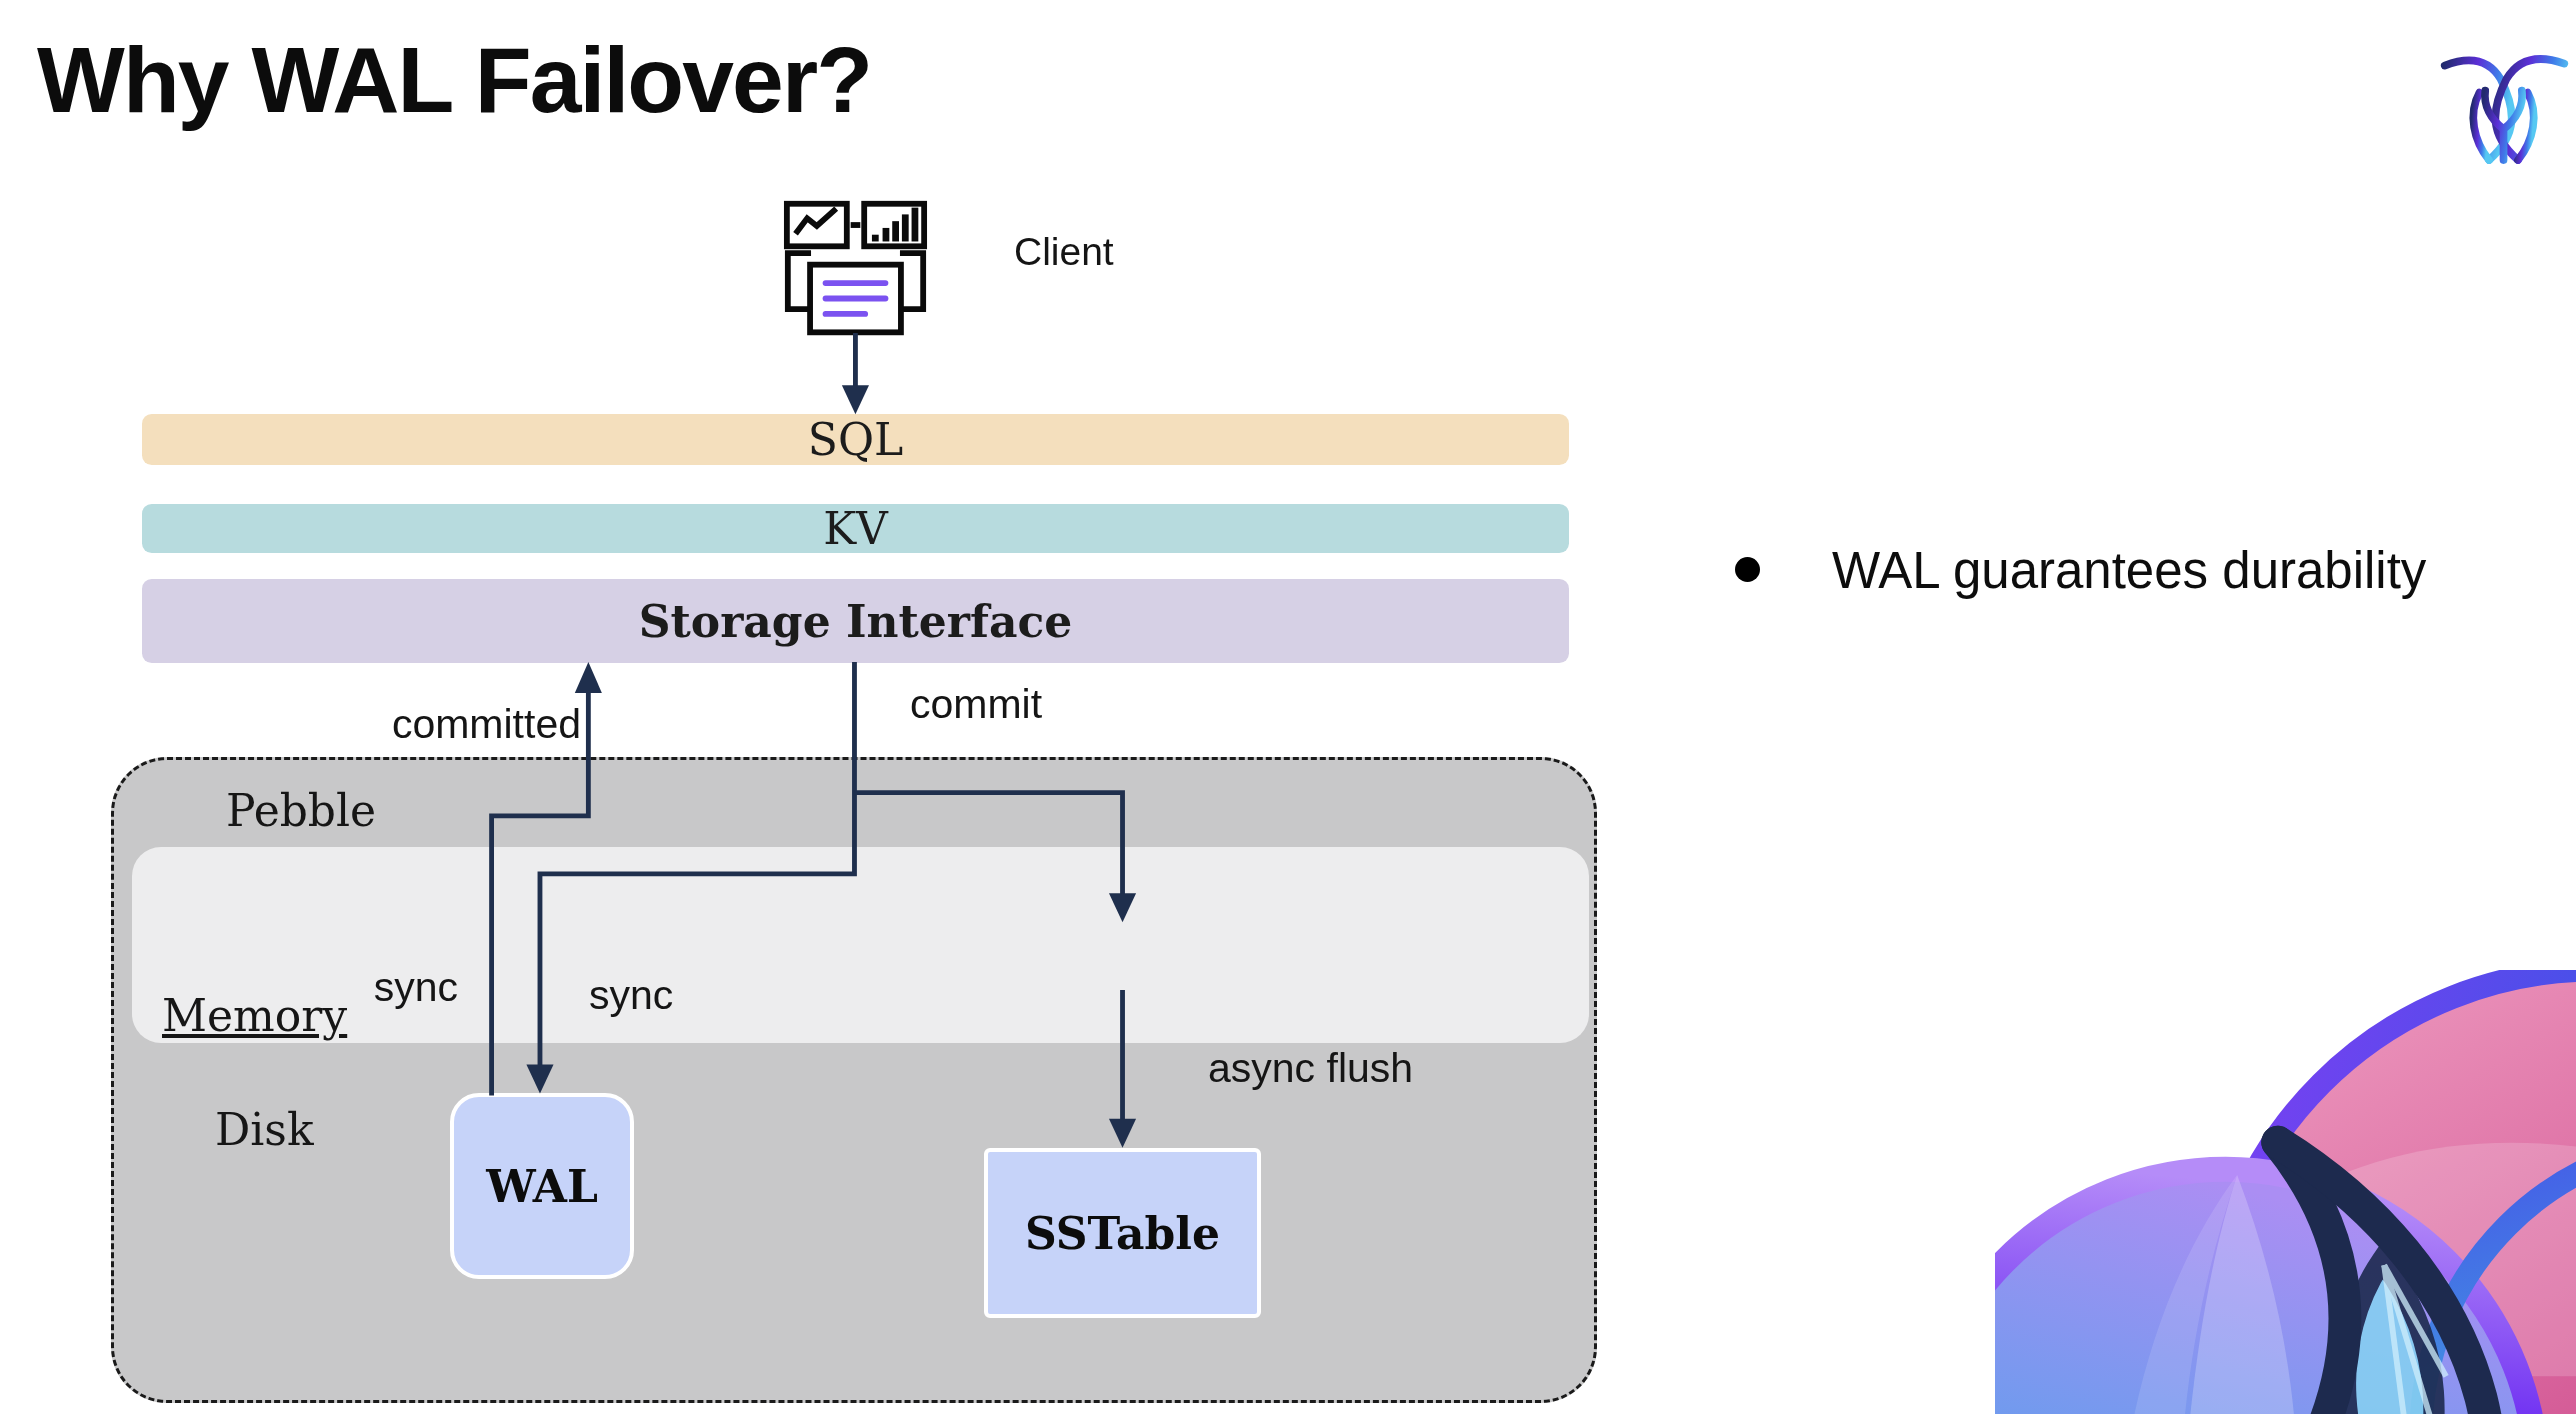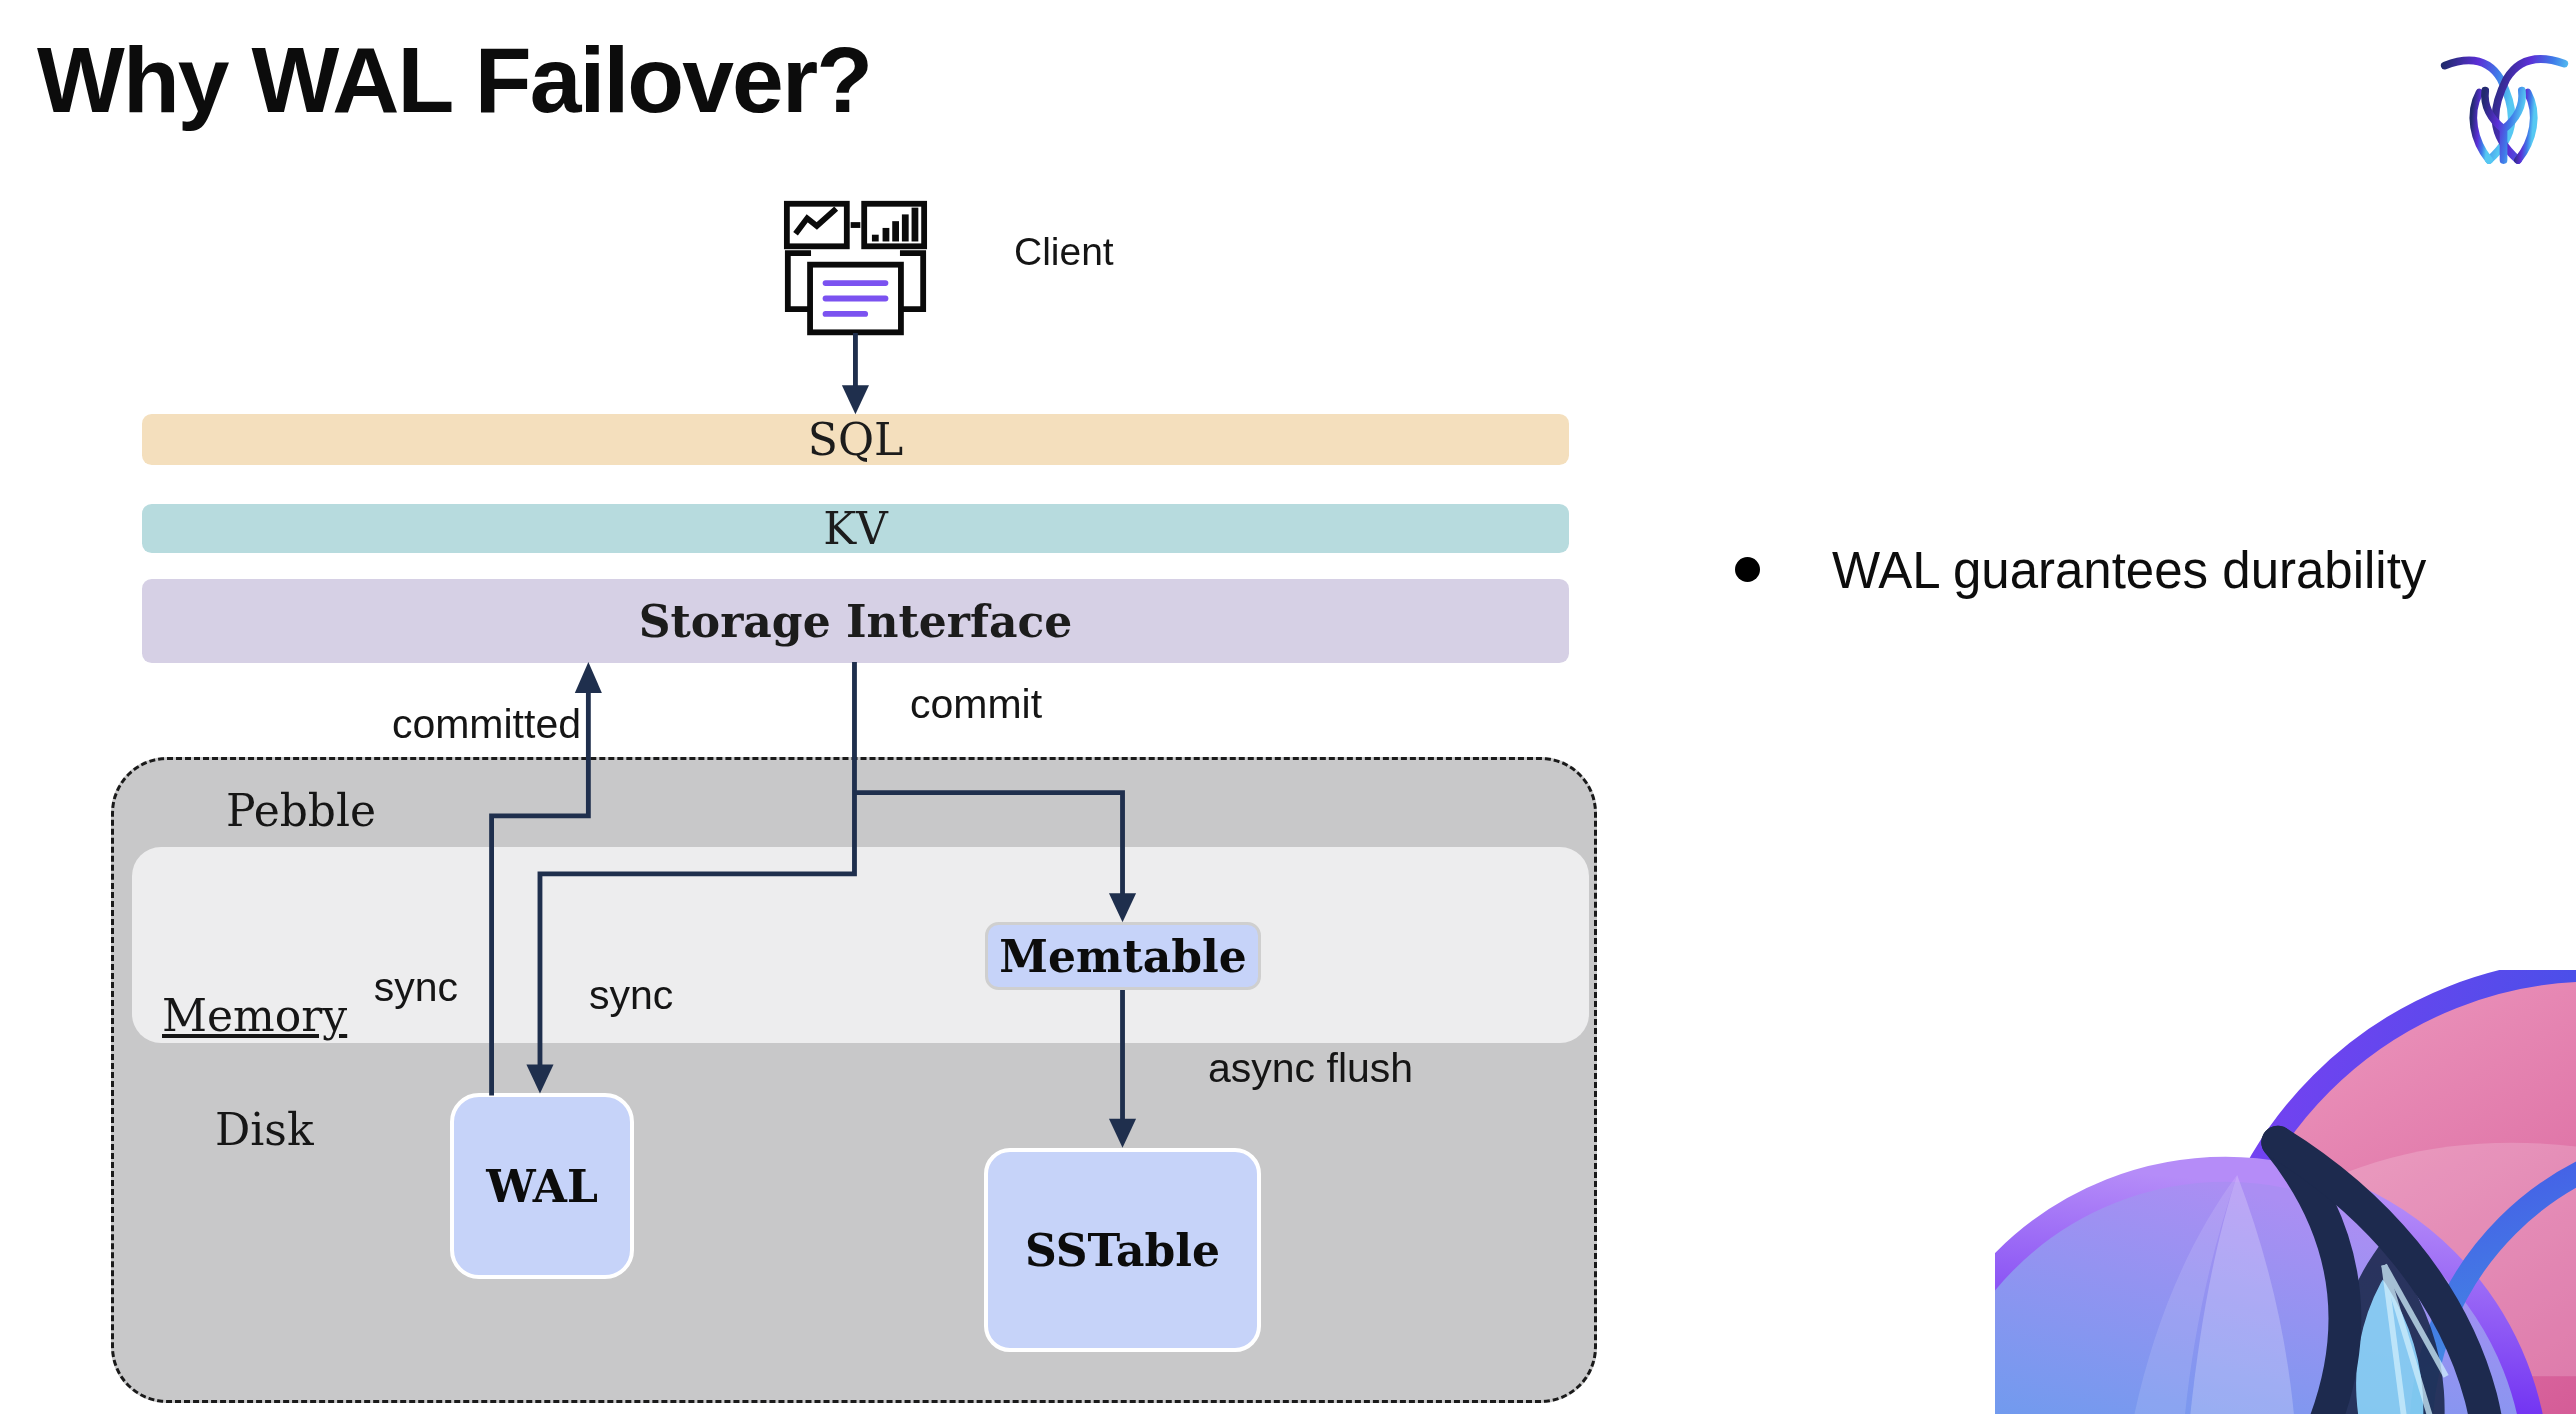--- a/index.html
+++ b/index.html
@@ -30,21 +30,21 @@
   .zone-label{position:absolute;font-family:"DejaVu Serif","Liberation Serif",serif;font-size:44px;color:#161616;}
   .lbl-pebble{left:112px;top:25px;}
   .lbl-memory{left:48px;top:230px;text-decoration:underline;}
   .lbl-disk{left:93px;top:344px;margin-left:8px;}
 
   
   .bluebox{background:var(--box-fill);display:flex;align-items:center;justify-content:center;
            font-family:"DejaVu Serif","Liberation Serif",serif;font-weight:bold;font-size:44px;color:#0c0c0c;}
   .box-wal{left:450px;top:1093px;width:184px;height:186px;border:4.8px solid #ffffff;border-radius:29px;}
   .box-memtable{left:985px;top:922px;width:276px;height:68px;border:3.9px solid #cfcfcf;border-radius:13.5px;}
-  .box-sstable{left:984px;top:1148px;width:277px;height:204px;border:4.8px solid #ffffff;border-radius:26px;}
+  .box-sstable{left:984px;top:1148px;width:277px;height:170px;border:4.8px solid #ffffff;border-radius:6px;}
 
   
   .edge-label{font-size:41px;color:#151515;}
   .lbl-committed{left:387px;top:701px;width:194px;text-align:right;}
   .lbl-commit{left:910px;top:681px;}
   .lbl-sync1{left:332px;top:964px;width:126px;text-align:right;}
   .lbl-sync2{left:589px;top:972px;}
   .lbl-async{left:1208px;top:1045px;}
   .lbl-client{left:1014px;top:230px;font-size:39px;}
 
@@ -171,23 +171,20 @@
   <div class="abs pebble">
     <div class="memory-band"></div>
     <div class="zone-label lbl-pebble">Pebble</div>
     <div class="zone-label lbl-memory">Memory</div>
     <div class="zone-label lbl-disk">Disk</div>
   </div>
 
   <div class="abs bluebox box-wal">
     <span>WAL</span>
   </div>
-  <div class="abs bluebox box-memtable">
-    <span>Memtable</span>
-  </div>
   <div class="abs bluebox box-sstable">
     <span>SSTable</span>
   </div>
 
   <svg class="abs overlay" width="2576" height="1415" viewBox="0 0 2662 1462">
     <g fill="none" stroke="#1f2f4d" stroke-width="5">
       <path d="M884,344 L884,400"></path>
       <path d="M508,1132 L508,843 L608,843 L608,714"></path>
       <path d="M883,684 L883,903 L558,903 L558,1102"></path>
       <path d="M883,819 L1160,819 L1160,925"></path>

